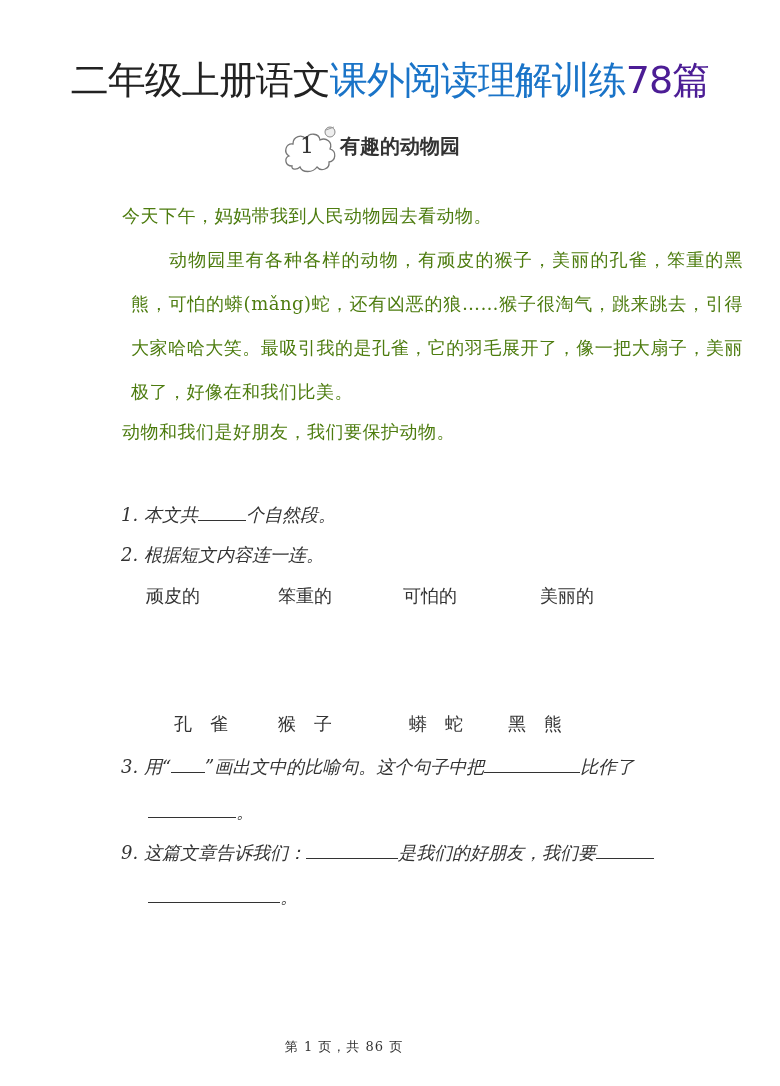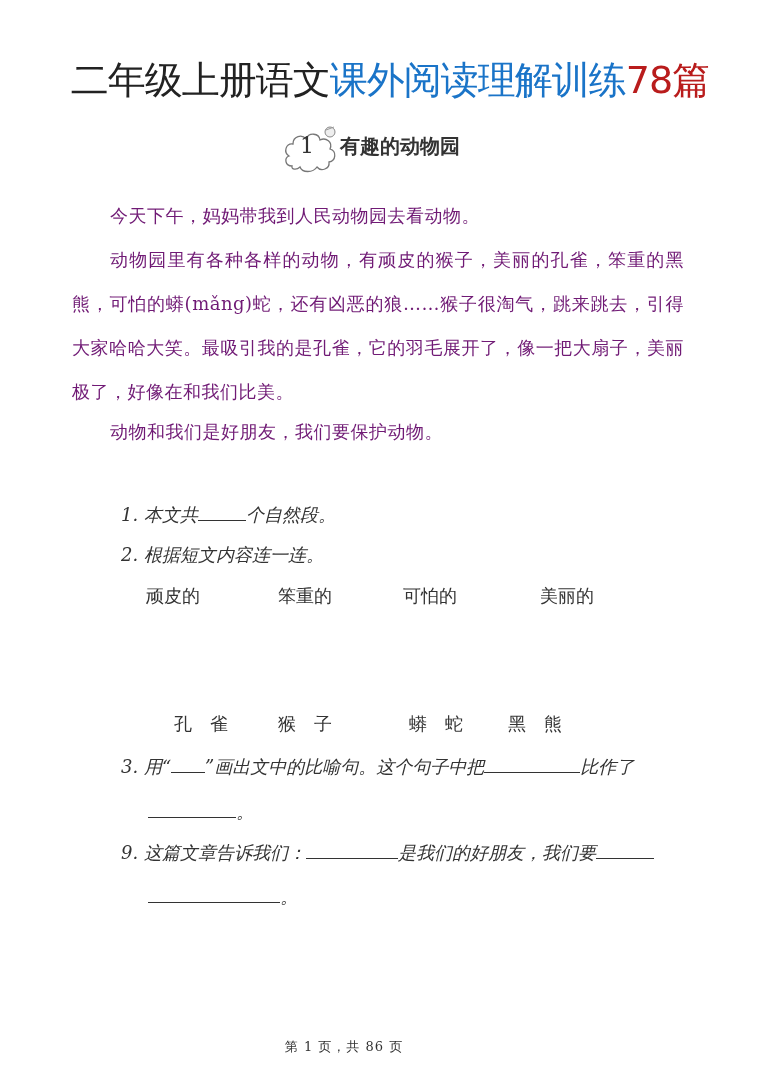--- a/index.html
+++ b/index.html
@@ -3,29 +3,29 @@
 <meta charset="utf-8">
 <style>
   html, body { margin: 0; padding: 0; background: #ffffff; }
   body { width: 780px; height: 1086px; position: relative; overflow: hidden;
          font-family: "DejaVu Serif", "Liberation Serif", serif; color: #333; }
   .title { position: absolute; top: 55px; left: 0; width: 780px; text-align: center;
            font-family: "DejaVu Sans", "Liberation Sans", sans-serif; font-size: 38px;
            line-height: 50px; white-space: nowrap; letter-spacing: -1px; }
   .title .t-black { color: #222; }
   .title .t-blue { color: #1a74c8; margin-top: 48px; }
-  .title .t-red { color: #b91c1c; margin-top: 33px; }
+  .title .t-red { color: #4c1d95; margin-top: 33px; }
   .lesson { position: absolute; top: 118px; left: 282px; height: 56px; display: flex; align-items: center; }
   .cloud { position: relative; width: 56px; height: 48px; }
   .cloud svg { position: absolute; left: 0; top: 0; }
   .cloud .num { position: absolute; left: 0; top: 11px; width: 50px; text-align: center;
                 font-size: 22px; color: #333; font-family: "DejaVu Serif", serif; }
   .lesson-title { font-size: 20px; color: #333; margin-left: 2px; font-weight: bold; }
-  .para { position: absolute; left: 72px; width: 612px; font-size: 18px; line-height: 44px;
-          color: #701a75; text-align: justify; letter-spacing: 0.5px; }
+  .para { position: absolute; left: 84px; width: 612px; font-size: 18px; line-height: 44px;
+          color: #4d7c0f; text-align: justify; letter-spacing: 0.5px; }
   .indent { text-indent: 38px; }
   .q { position: absolute; left: 121px; font-size: 18px; color: #333; white-space: nowrap; line-height: 30px; font-style: italic; }
   .row4 { position: absolute; font-size: 18px; color: #333; white-space: nowrap; }
   .blank { display: inline-block; border-bottom: 1.5px solid #333; height: 18px; vertical-align: baseline; }
   .footer { position: absolute; top: 1038px; left: 0; width: 688px; text-align: center;
             font-size: 13px; color: #333; letter-spacing: 1px; }
 </style>
 </head>
 <body>
 
@@ -39,21 +39,21 @@
       <path d="M10 44 C3 44 2 36 7 34 C1 30 4 21 11 22 C11 14 20 12 24 17 C27 10 37 11 38 18 C44 15 51 20 48 27 C55 29 54 39 47 40 C48 47 39 50 35 45 C31 51 20 51 18 45 C15 48 9 48 10 44 Z" fill="#fff" stroke="#777" stroke-width="1.3"></path>
       <circle cx="48" cy="10" r="5" fill="#eee" stroke="#888" stroke-width="1"></circle>
       <path d="M44 8 L52 5" stroke="#999" stroke-width="1"></path>
     </svg>
     <span class="num">1</span>
   </div>
   <span class="lesson-title">有趣的动物园</span>
 </div>
 
 <div class="para indent" style="top:194px;">今天下午，妈妈带我到人民动物园去看动物。</div>
-<div class="para indent" style="top:238px;">动物园里有各种各样的动物，有顽皮的猴子，美丽的孔雀，笨重的黑熊，可怕的蟒(mǎng)蛇，还有凶恶的狼……猴子很淘气，跳来跳去，引得大家哈哈大笑。最吸引我的是孔雀，它的羽毛展开了，像一把大扇子，美丽极了，好像在和我们比美。</div>
+<div class="para indent" style="top:238px;margin-left:47px;">动物园里有各种各样的动物，有顽皮的猴子，美丽的孔雀，笨重的黑熊，可怕的蟒(mǎng)蛇，还有凶恶的狼……猴子很淘气，跳来跳去，引得大家哈哈大笑。最吸引我的是孔雀，它的羽毛展开了，像一把大扇子，美丽极了，好像在和我们比美。</div>
 <div class="para indent" style="top:410px;">动物和我们是好朋友，我们要保护动物。</div>
 
 <div class="q" style="top:500px;">
   <span>1. 本文共</span><span class="blank" style="width:48px;"></span><span>个自然段。</span>
 </div>
 
 <div class="q" style="top:540px;">2. 根据短文内容连一连。</div>
 
 <div class="row4" style="top:584px; left:146px;">顽皮的</div>
 <div class="row4" style="top:584px; left:278px;">笨重的</div>

